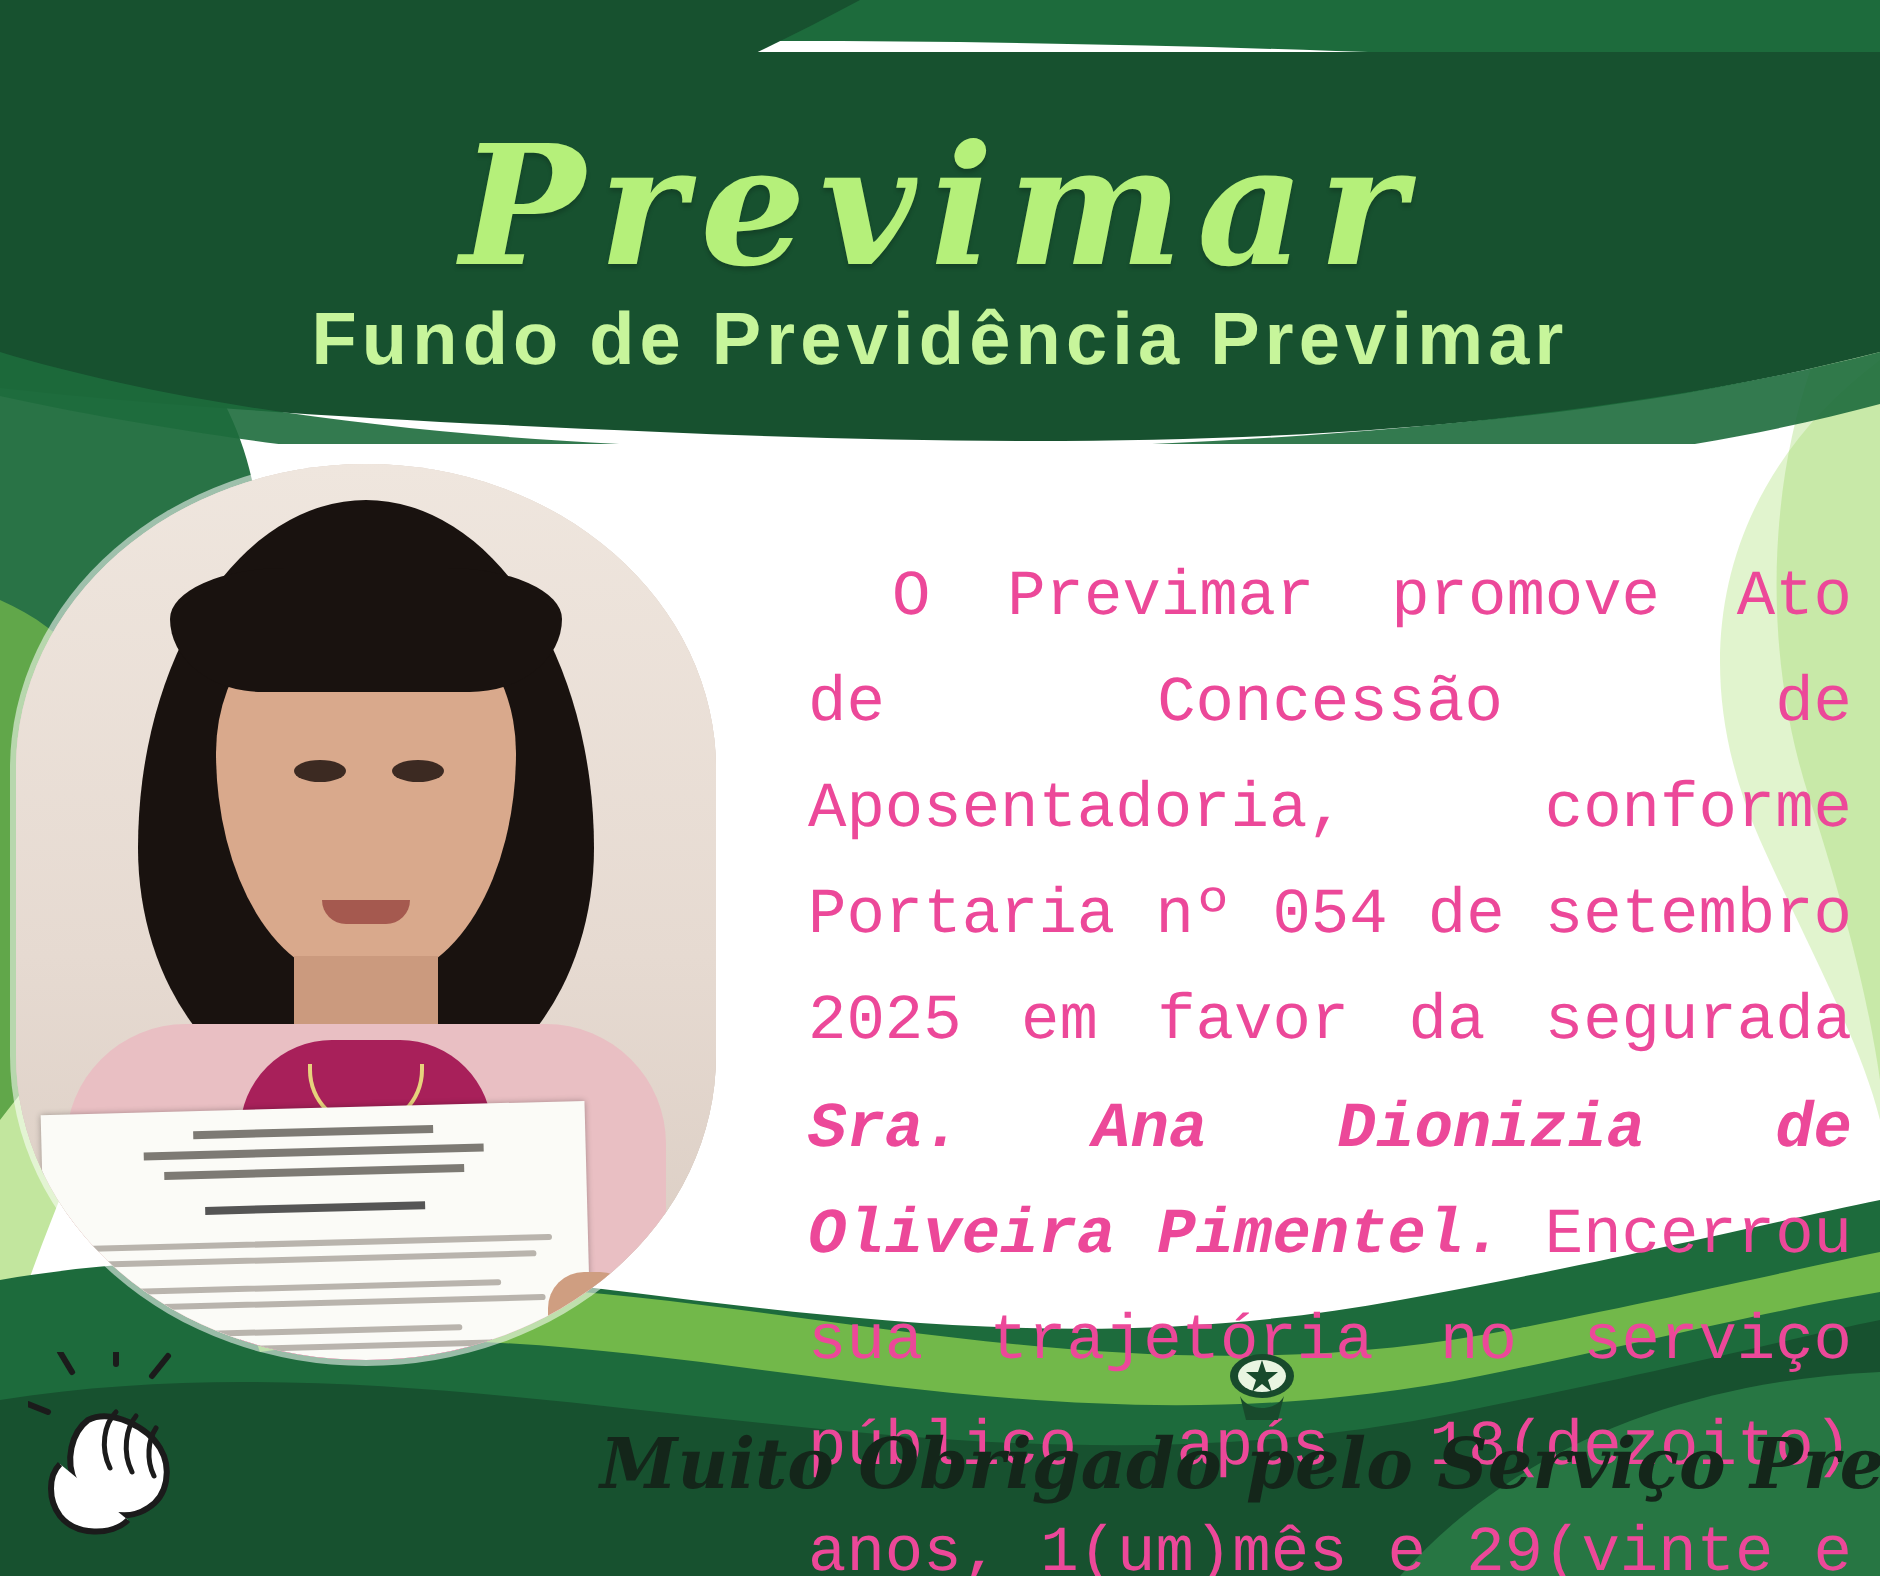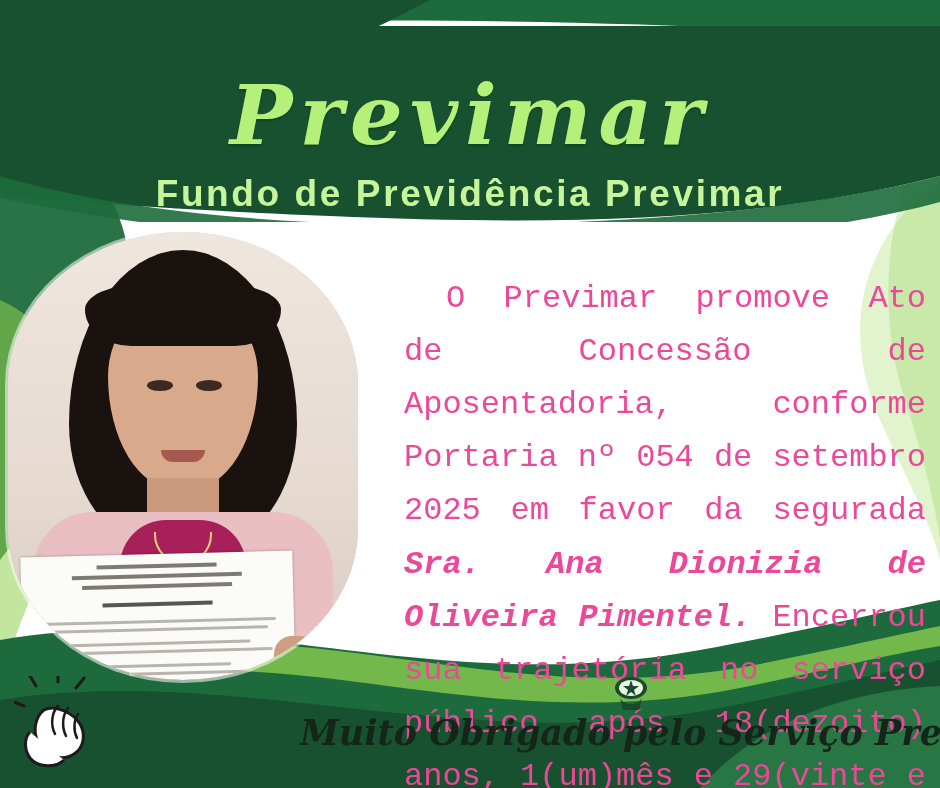--- a/index.html
+++ b/index.html
@@ -53,21 +53,21 @@
     z-index: 4;
   }
   .brand-title {
     font-family: "DejaVu Serif", "Liberation Serif", serif;
     font-style: italic;
     font-weight: bold;
     font-size: 83px;
     line-height: 1.05;
     letter-spacing: 7px;
     color: #b5f07a;
-    margin: 12px;
+    margin: 0;
     padding-top: 34px;
     text-shadow: 0 2px 2px rgba(0,0,0,0.18);
   }
   .brand-sub {
     font-family: "Liberation Sans", sans-serif;
     font-weight: bold;
     font-size: 37px;
     letter-spacing: 2.6px;
     color: #c7f59b;
     margin: 0;

